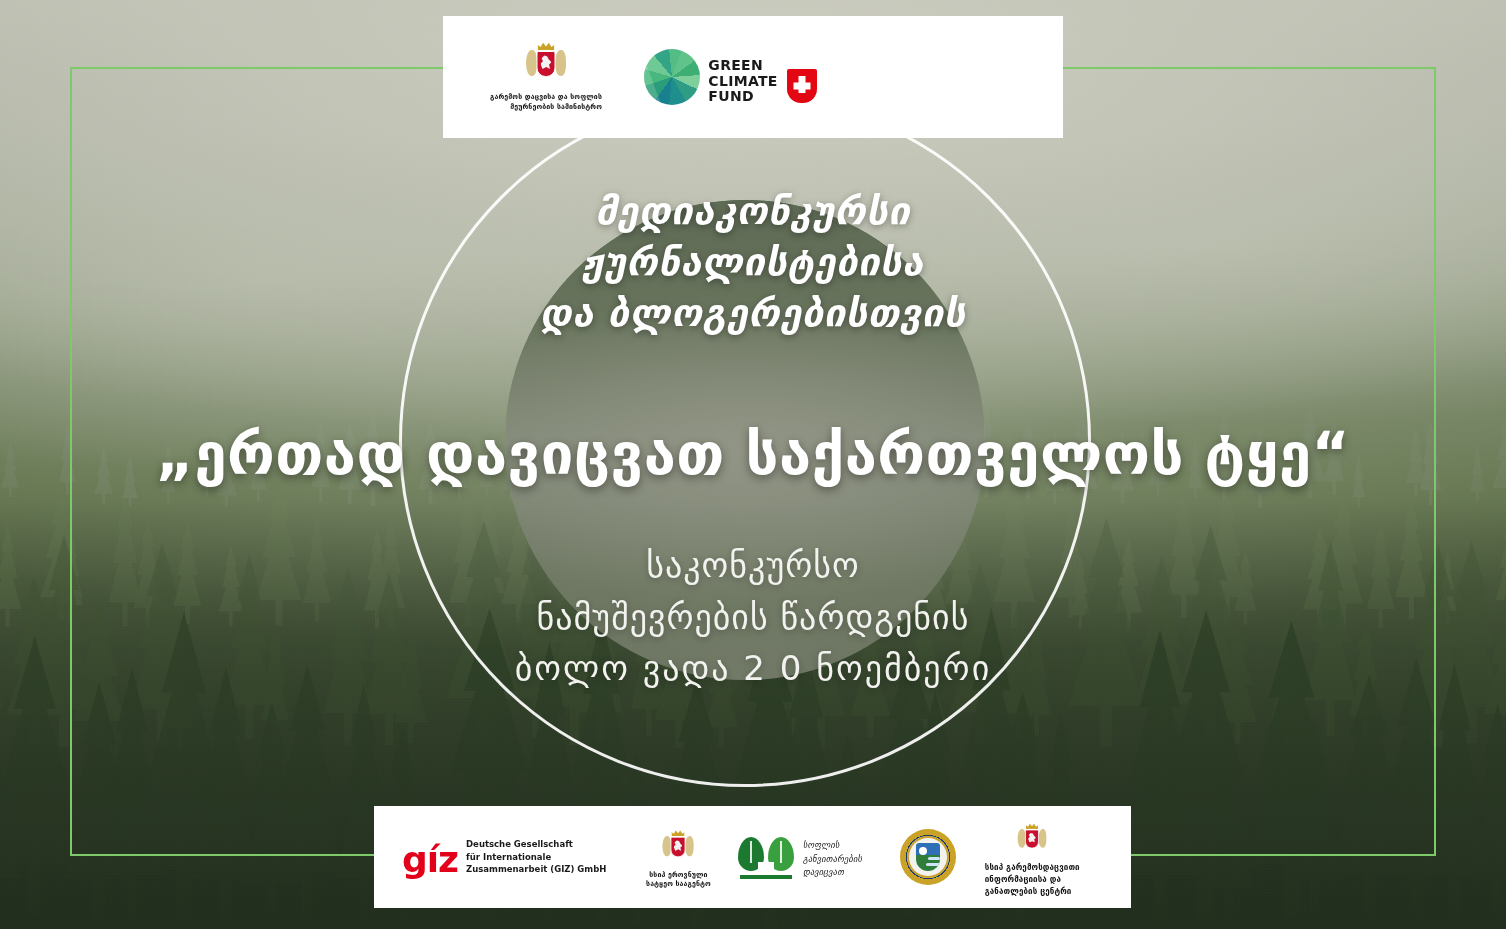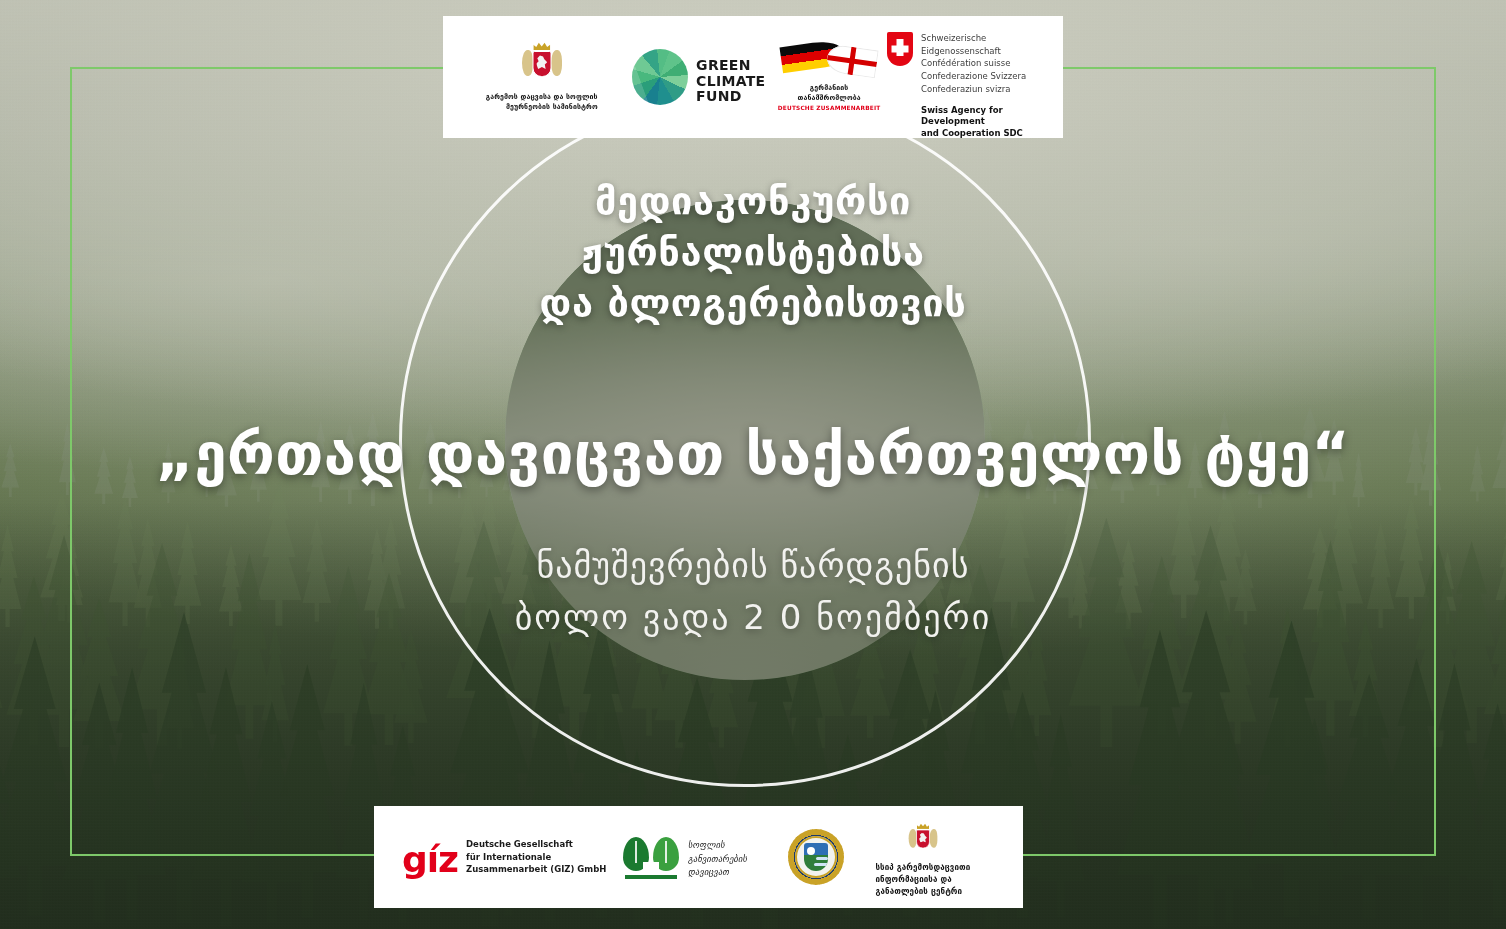--- a/index.html
+++ b/index.html
@@ -78,21 +78,21 @@
     position:absolute;inset:0;border-radius:50%;
     background:rgba(123,126,110,.62);
   }
 
   
   .logobar-top{
     position:absolute;left:443px;top:16px;width:620px;height:122px;
     background:#ffffff;display:flex;align-items:center;
   }
   .logobar-bottom{
-    position:absolute;left:374px;top:806px;width:649px;height:102px;
+    position:absolute;left:374px;top:806px;width:757px;height:102px;
     background:#ffffff;display:flex;align-items:center;
   }
 
   .logo-item{display:flex;align-items:flex-end;}
   .logo-cap{
     font-size:7px;line-height:1.35;font-weight:700;color:#111;
     letter-spacing:.1px;
   }
 
   
@@ -198,22 +198,23 @@
   .seal .tick{
     position:absolute;inset:0;border-radius:50%;
     background:repeating-conic-gradient(from 0deg, #c9a227 0deg 3deg, rgba(0,0,0,0) 3deg 9deg);
     -webkit-mask:radial-gradient(circle, transparent 0 62%, #000 63% 76%, transparent 77%);
             mask:radial-gradient(circle, transparent 0 62%, #000 63% 76%, transparent 77%);
   }
 
   
   .copy{position:absolute;left:0;right:0;text-align:center;color:#fff;}
   .head1{
-    top:176px;font-size:38px;font-weight:700;line-height:1.34;letter-spacing:.6px;
+    top:186px;font-size:38px;font-weight:700;line-height:1.34;letter-spacing:.6px;
     text-shadow:0 2px 7px rgba(0,0,0,.35);
+    font-style:italic;
   }
   .head1 div{ white-space:nowrap; }
   .title{
     top:420px;font-size:58px;font-weight:700;letter-spacing:.5px;
     text-shadow:0 3px 10px rgba(0,0,0,.4);white-space:nowrap;
   }
   .sub{
     top:540px;font-size:34px;font-weight:400;line-height:1.52;letter-spacing:1px;
     color:#f2f2ef;text-shadow:0 2px 7px rgba(0,0,0,.28);
   }
@@ -416,73 +417,64 @@
 
     <div class="logo-item" style="width:152px;gap:8px;justify-content:center;">
       <div class="gcf-ball"></div>
       <div class="gcf-text">
         <div>GREEN</div>
         <div>CLIMATE</div>
         <div>FUND</div>
       </div>
     </div>
 
-    <div class="logo-item" style="flex-direction:column;align-items:center;width:122px;">
-      <div class="deflag">
-        <div class="de"></div>
-          <div class="ge"></div>
-      </div>
-      <div class="logo-cap" style="text-align:center;margin-top:1px;">
-        <div>გერმანიის</div>
-        <div>თანამშრომლობა</div>
-        <div style="color:#e2001a;font-size:5.8px;margin-top:2px;letter-spacing:.2px;">DEUTSCHE ZUSAMMENARBEIT</div>
-      </div>
-    </div>
 
     <div class="logo-item" style="width:170px;gap:8px;align-items:flex-start;padding-top:18px;">
       <div class="swiss"></div>
-      <div>
-        <div class="swiss-lines">
-          <div>Schweizerische Eidgenossenschaft</div>
-          <div>Confédération suisse</div>
-          <div>Confederazione Svizzera</div>
-          <div>Confederaziun svizra</div>
-        </div>
-        <div class="swiss-bold">
-          <div>Swiss Agency for Development</div>
-          <div>and Cooperation SDC</div>
-        </div>
-      </div>
     </div>
   </div>
 
   <div class="copy head1">
     <div>მედიაკონკურსი</div>
     <div>ჟურნალისტებისა</div>
     <div>და ბლოგერებისთვის</div>
   </div>
 
   <div class="copy title">„ერთად დავიცვათ საქართველოს ტყე“</div>
 
   <div class="copy sub">
+    <div>საკონკურსო</div>
     <div>ნამუშევრების წარდგენის</div>
     <div class="lastline">ბოლო  ვადა 2 0 ნოემბერი</div>
   </div>
 
   <div class="logobar-bottom" style="padding:0 28px;gap:0;justify-content:flex-start;">
 
     <div class="logo-item" style="gap:8px;width:230px;">
       <div class="giz">gíz</div>
       <div class="giz-text">
         <div>Deutsche Gesellschaft</div>
         <div>für Internationale</div>
         <div>Zusammenarbeit (GIZ) GmbH</div>
       </div>
     </div>
 
+    <div class="logo-item" style="flex-direction:column;align-items:center;width:126px;">
+      <div class="gcoa" style="transform:scale(.78);">
+        <div class="lion l"></div>
+          <div class="lion r"></div>
+        <div class="crown"></div>
+          <div class="shield"></div>
+          <div class="rider"></div>
+      </div>
+      <div class="logo-cap" style="text-align:center;margin-top:2px;">
+        <div>სსიპ ეროვნული</div>
+        <div>სატყეო სააგენტო</div>
+      </div>
+    </div>
 
     <div class="logo-item" style="gap:9px;width:165px;">
       <div class="rda">
         <div class="lf a"></div>
           <div class="lf b"></div>
         <div class="vein a"></div>
           <div class="vein b"></div>
         <div class="house"></div>
           <div class="base"></div>
       </div>

